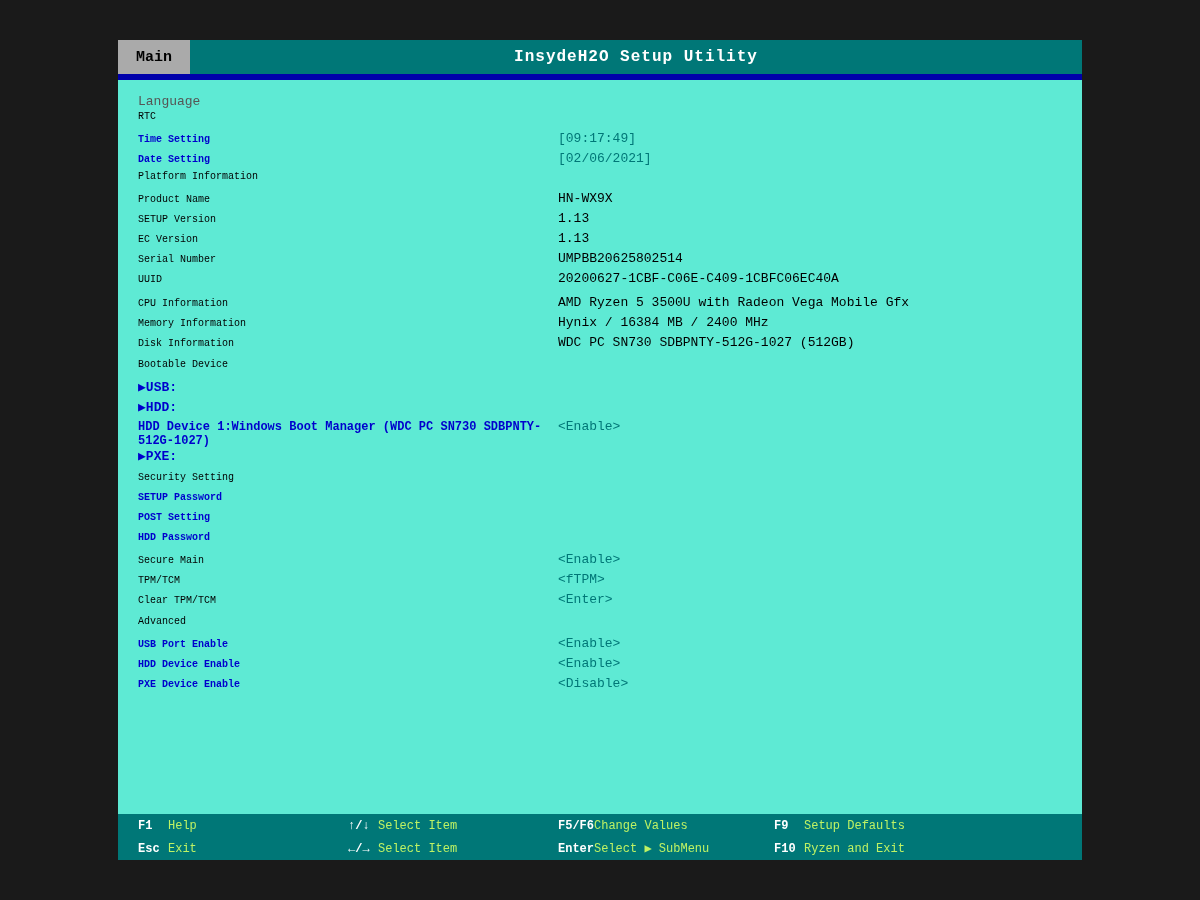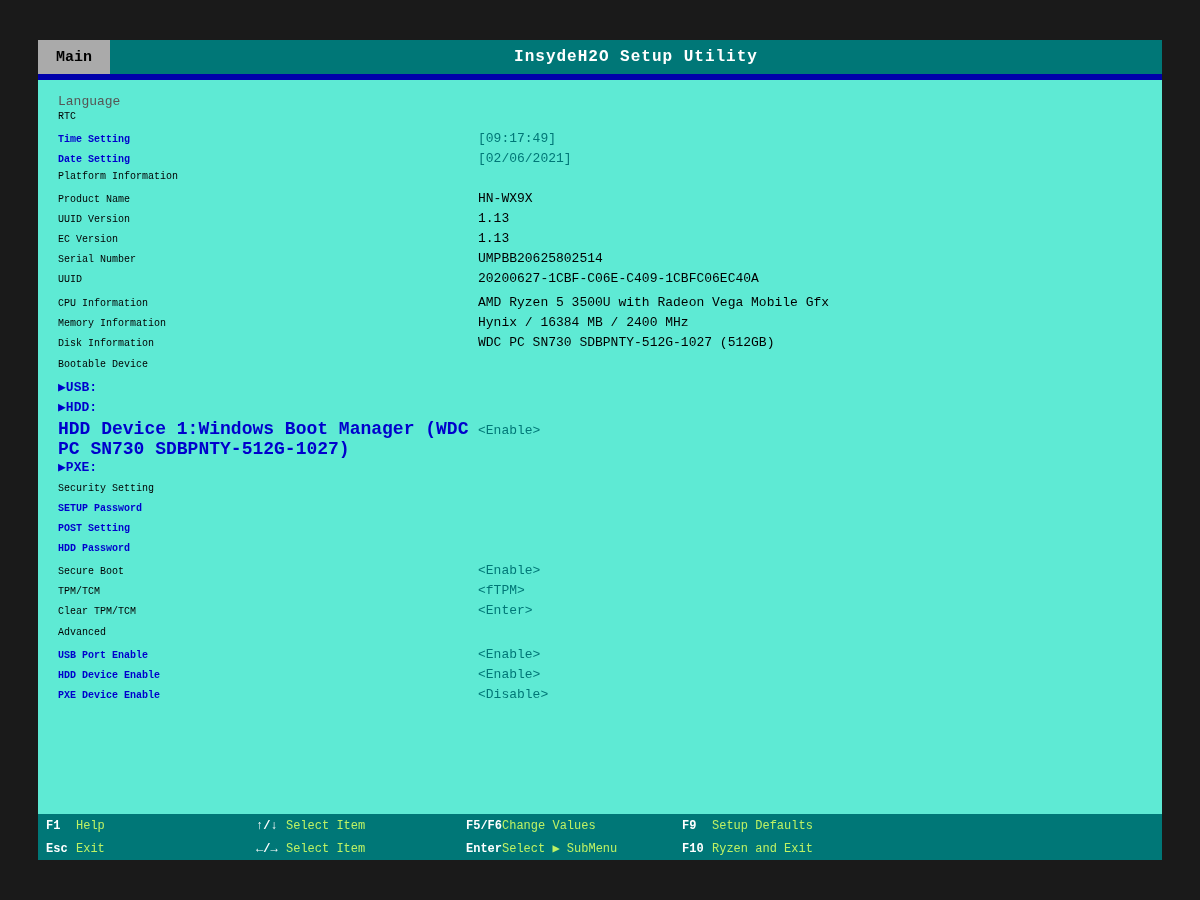--- a/index.html
+++ b/index.html
@@ -7,21 +7,21 @@
       width: 1200px;
       height: 900px;
       background: #1a1a1a;
       display: flex;
       align-items: center;
       justify-content: center;
       font-family: 'Courier New', Courier, monospace;
       overflow: hidden;
     }
     #bios-screen {
-      width: 1124px;
+      width: 964px;
       height: 820px;
       background: #aaaaaa;
       position: relative;
       display: flex;
       flex-direction: column;
     }
     
     #top-bar {
       display: flex;
       align-items: stretch;
@@ -105,21 +105,21 @@
       background: #007777;
       display: flex;
       flex-direction: column;
       height: 46px;
     }
     .bottom-row {
       display: flex;
       flex-direction: row;
       height: 23px;
       align-items: center;
-      padding: 0 8px;
+      padding: 0 20px;
       gap: 0;
     }
     .bottom-key {
       color: #fff;
       font-size: 12px;
       font-weight: bold;
       min-width: 30px;
     }
     .bottom-desc {
       color: #bef264;
@@ -156,21 +156,21 @@
     </div>
 
     <div class="row">
       <span class="row-label">Platform Information</span>
     </div>
     <div class="row">
       <span class="row-label">Product Name</span>
       <span class="row-value normal">HN-WX9X</span>
     </div>
     <div class="row">
-      <span class="row-label">UUID Version</span>
+      <span class="row-label">SETUP Version</span>
       <span class="row-value normal">1.13</span>
     </div>
     <div class="row">
       <span class="row-label">EC Version</span>
       <span class="row-value normal">1.13</span>
     </div>
     <div class="row">
       <span class="row-label">Serial Number</span>
       <span class="row-value normal">UMPBB20625802514</span>
     </div>
@@ -195,41 +195,41 @@
     <div class="row" style="margin-top:4px;">
       <span class="row-label">Bootable Device</span>
     </div>
     <div class="row">
       <span class="row-label arrow-label">▶USB:</span>
     </div>
     <div class="row">
       <span class="row-label arrow-label">▶HDD:</span>
     </div>
     <div class="row">
-      <span class="row-label blue" style="font-size:18px;">HDD Device 1:Windows Boot Manager (WDC PC SN730 SDBPNTY-512G-1027)</span>
+      <span class="row-label blue" style="font-size:12px;">HDD Device 1:Windows Boot Manager (WDC PC SN730 SDBPNTY-512G-1027)</span>
       <span class="row-value cyan">&lt;Enable&gt;</span>
     </div>
     <div class="row">
       <span class="row-label arrow-label">▶PXE:</span>
     </div>
 
     <div class="row" style="margin-top:4px;">
       <span class="row-label">Security Setting</span>
     </div>
     <div class="row">
       <span class="row-label blue">SETUP Password</span>
     </div>
     <div class="row">
       <span class="row-label blue">POST Setting</span>
     </div>
     <div class="row">
       <span class="row-label blue">HDD Password</span>
     </div>
     <div class="row">
-      <span class="row-label">Secure Boot</span>
+      <span class="row-label">Secure Main</span>
       <span class="row-value cyan">&lt;Enable&gt;</span>
     </div>
     <div class="row">
       <span class="row-label">TPM/TCM</span>
       <span class="row-value cyan">&lt;fTPM&gt;</span>
     </div>
     <div class="row">
       <span class="row-label">Clear TPM/TCM</span>
       <span class="row-value cyan">&lt;Enter&gt;</span>
     </div>

